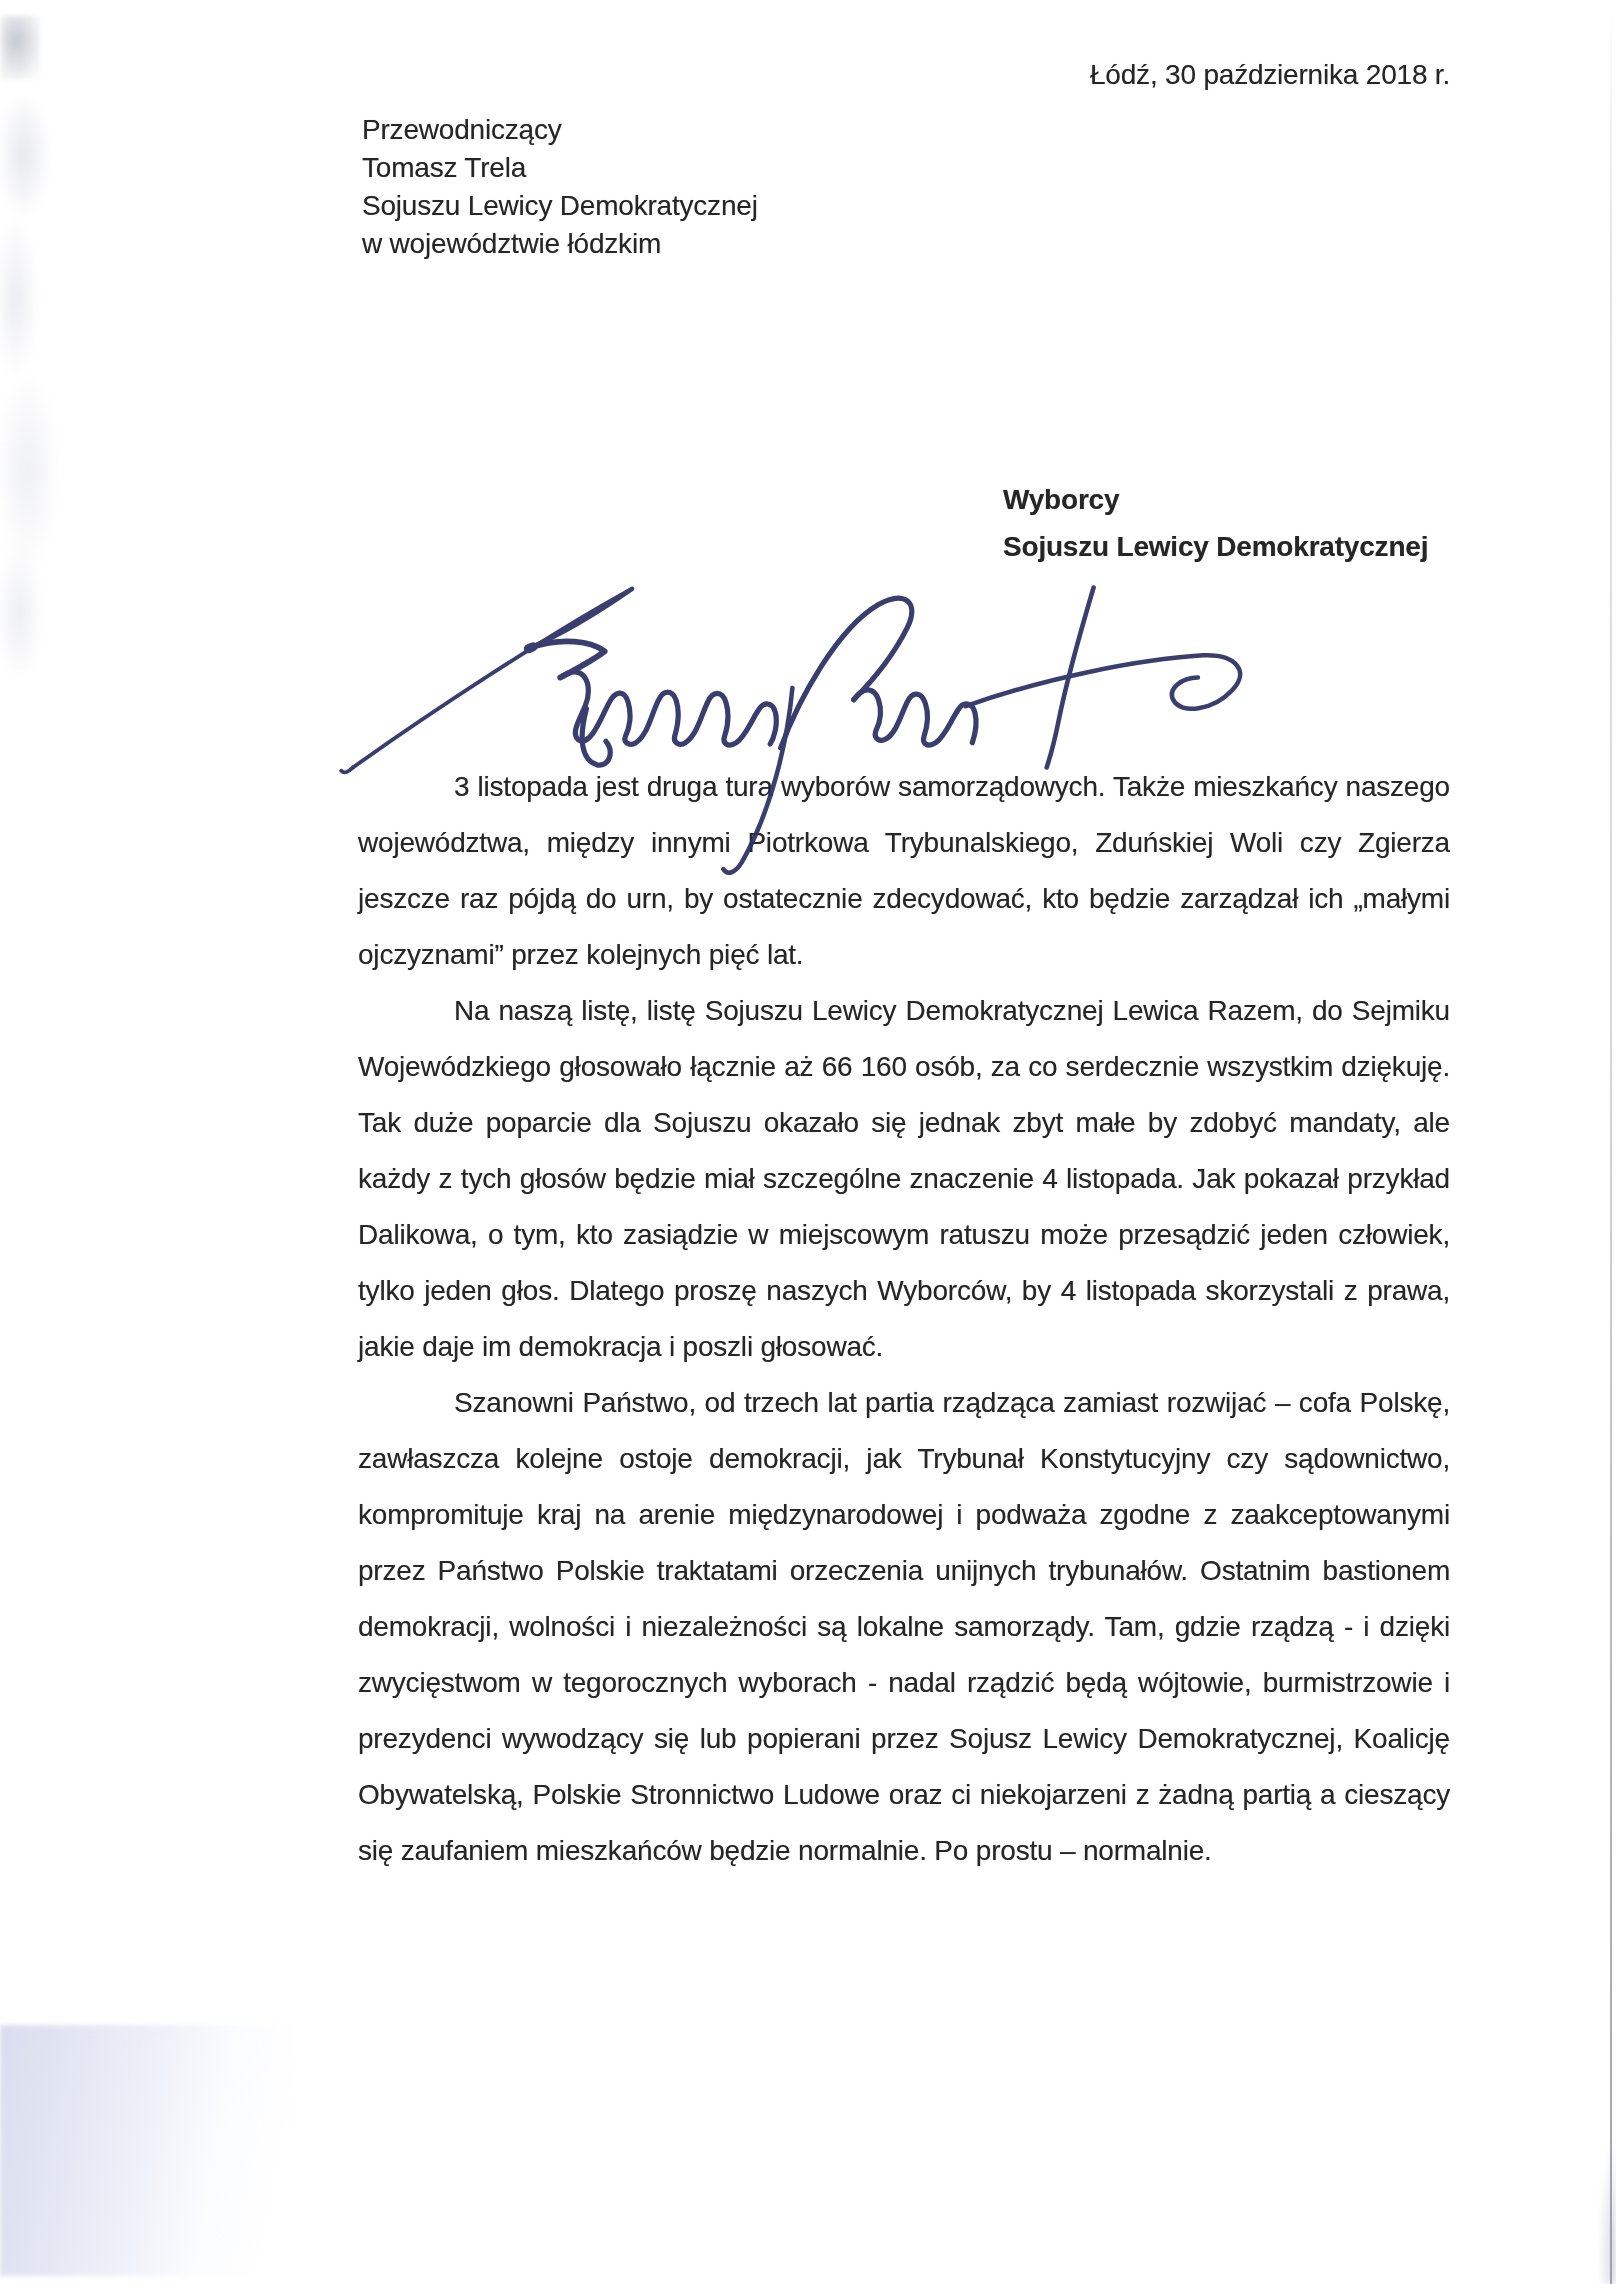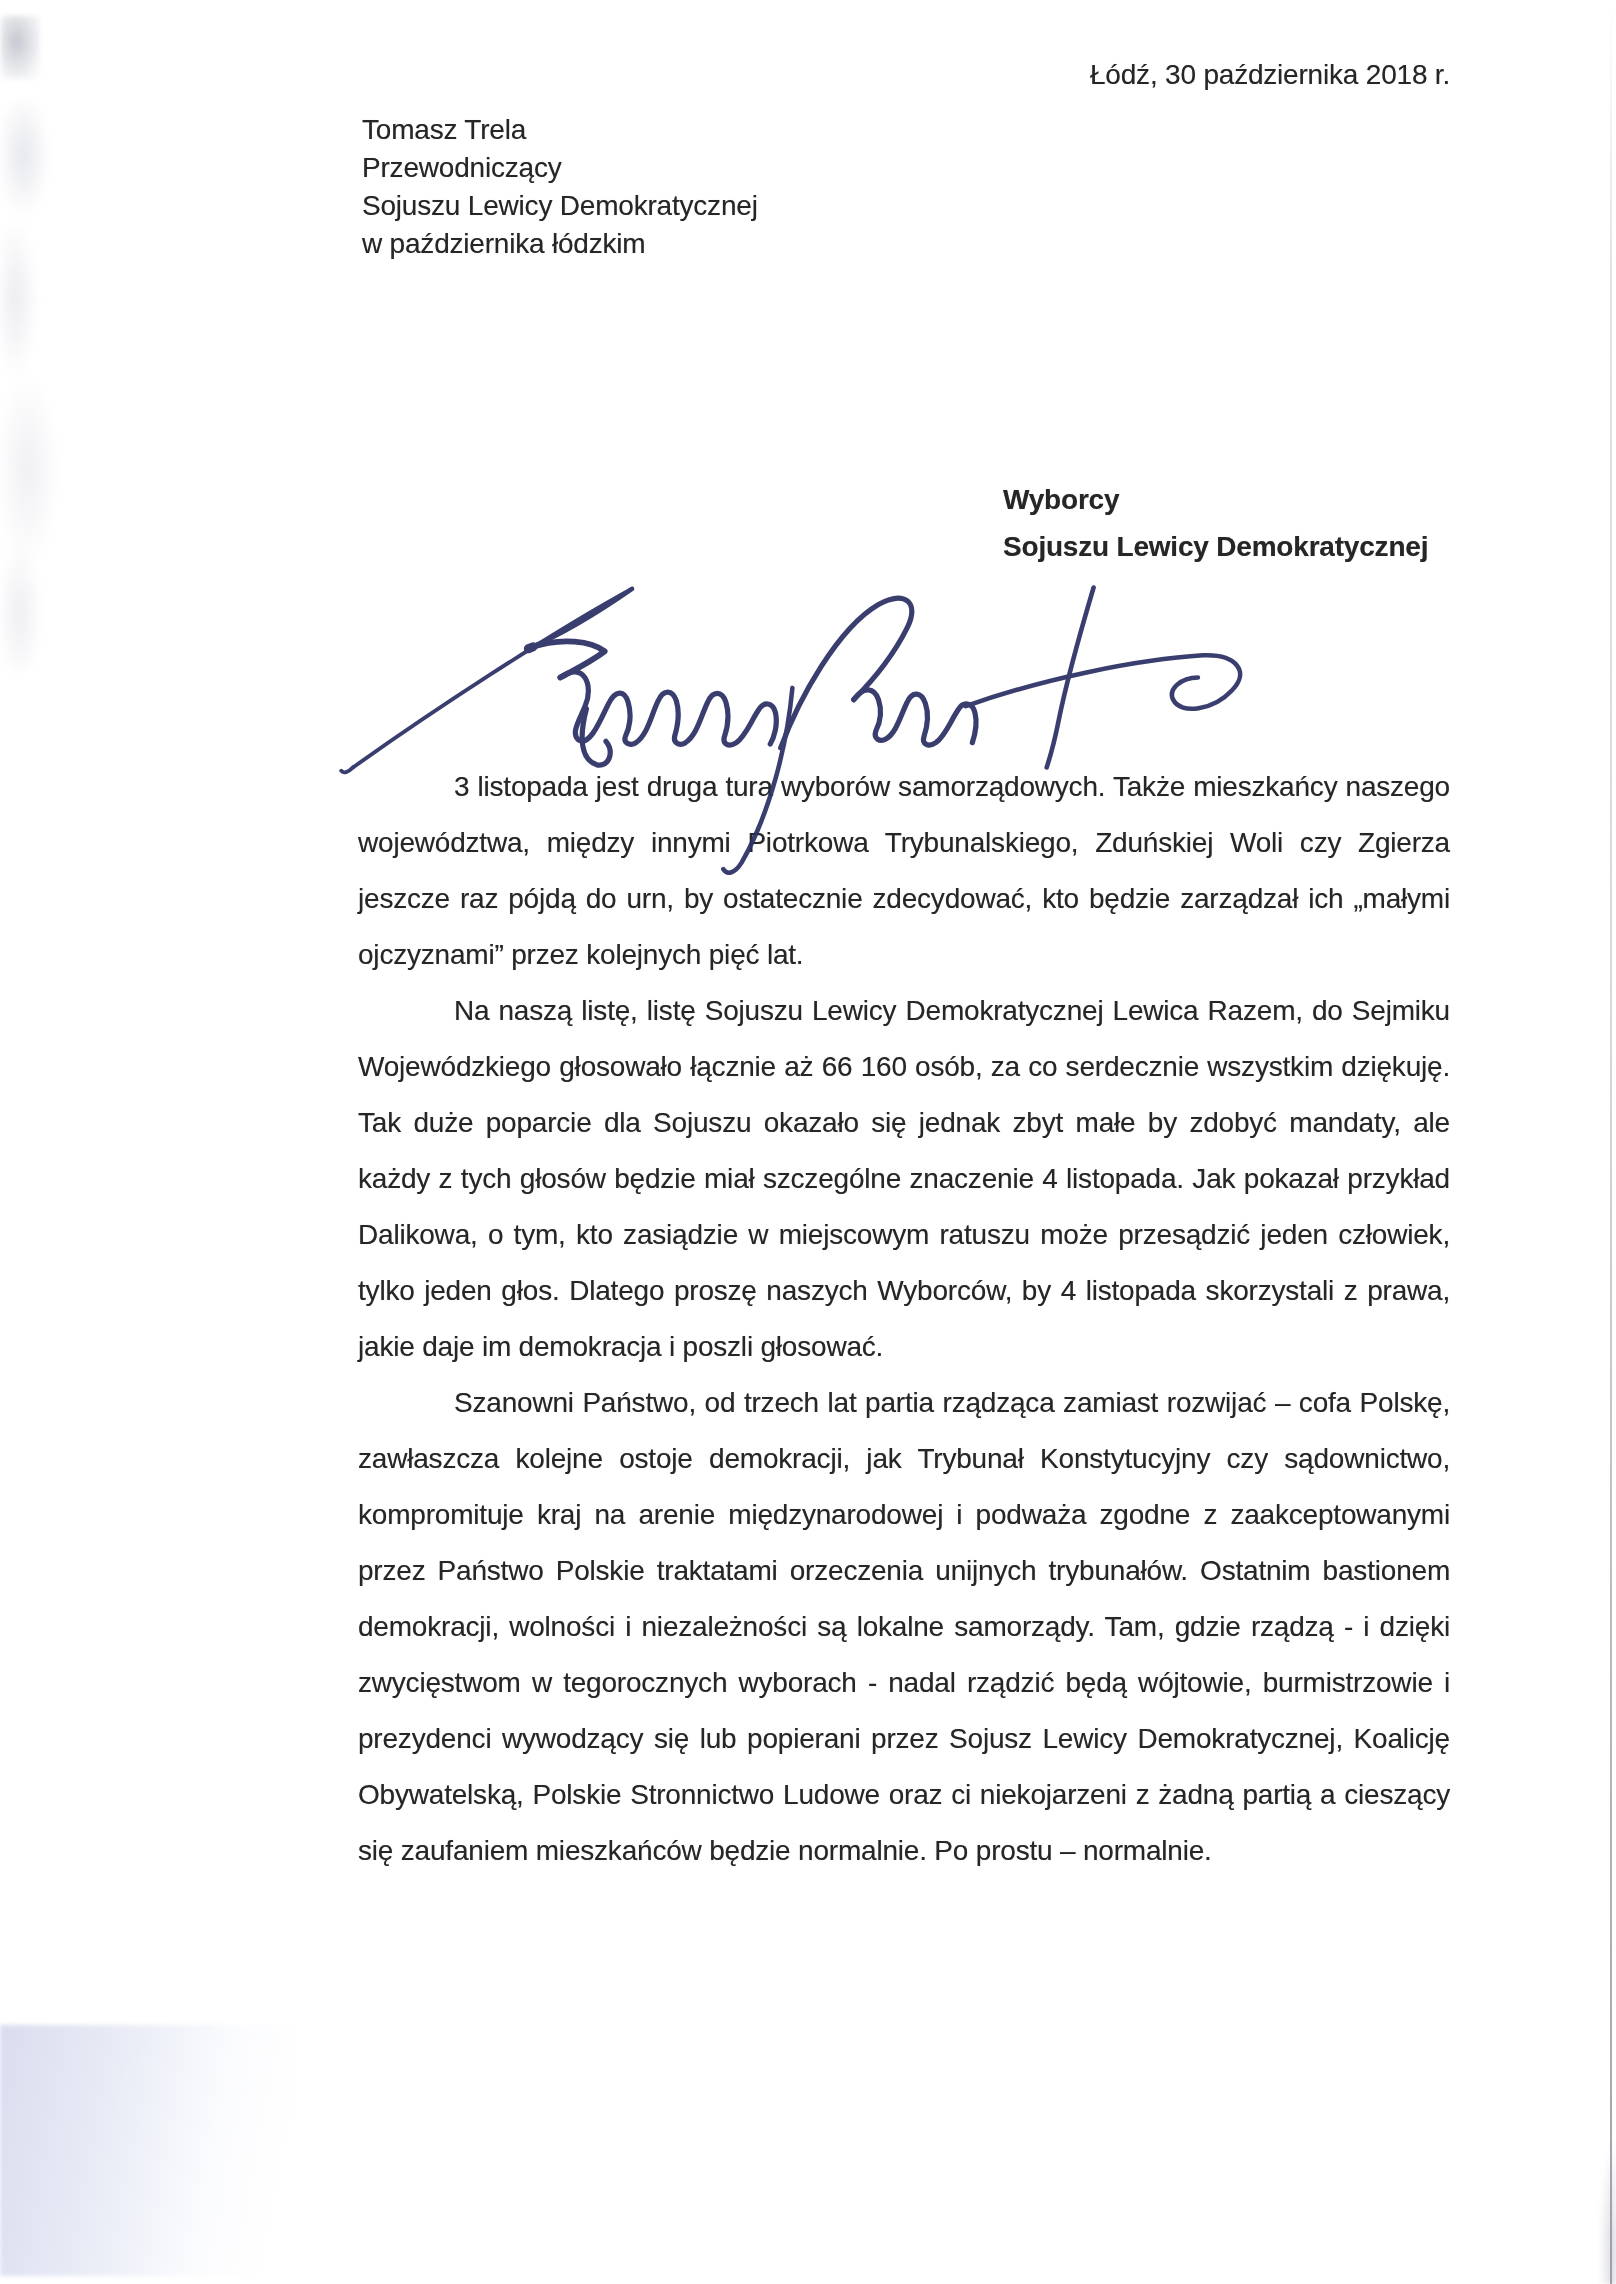--- a/index.html
+++ b/index.html
@@ -110,24 +110,24 @@
 
   <div class="artifact smudge-top-corner"></div>
   <div class="artifact smudge-left-band"></div>
   <div class="artifact smudge-bottom-left"></div>
   <div class="artifact edge-line-right"></div>
   <div class="artifact smudge-bottom-right"></div>
 
   <div class="date-line scan-text">Łódź, 30 października 2018 r.</div>
 
   <div class="sender-block scan-text">
+    <div>Przewodniczący</div>
     <div>Tomasz Trela</div>
-    <div>Przewodniczący</div>
     <div>Sojuszu Lewicy Demokratycznej</div>
-    <div>w października łódzkim</div>
+    <div>w województwie łódzkim</div>
   </div>
 
   <div class="recipient-block scan-text">
     <div>Wyborcy</div>
     <div>Sojuszu Lewicy Demokratycznej</div>
   </div>
 
   <div class="signature-wrap">
     <svg width="1017" height="339" viewBox="0 0 1560 520" role="img" aria-label="Szanowni Państwu">
       <g fill="none" stroke-linecap="round" stroke-linejoin="round" opacity="0.94" stroke="#2d3366">

